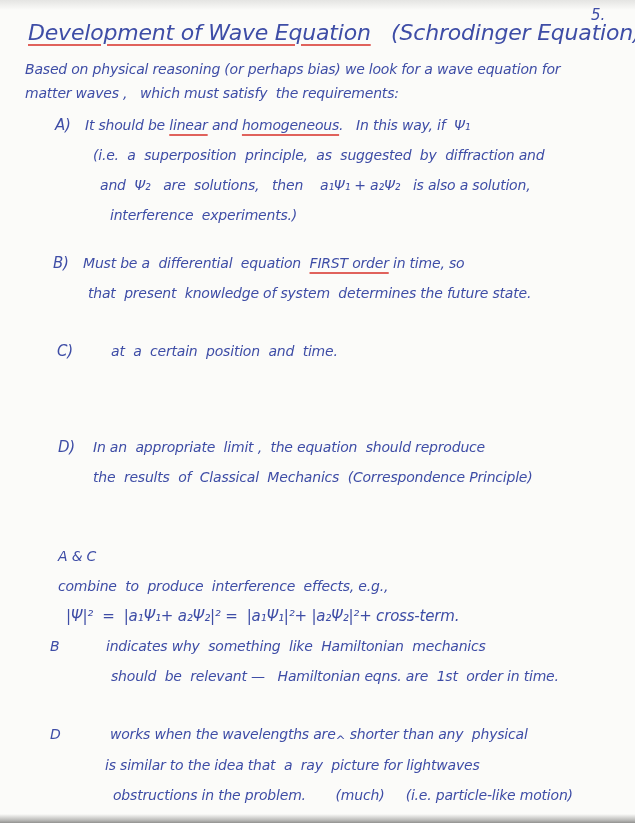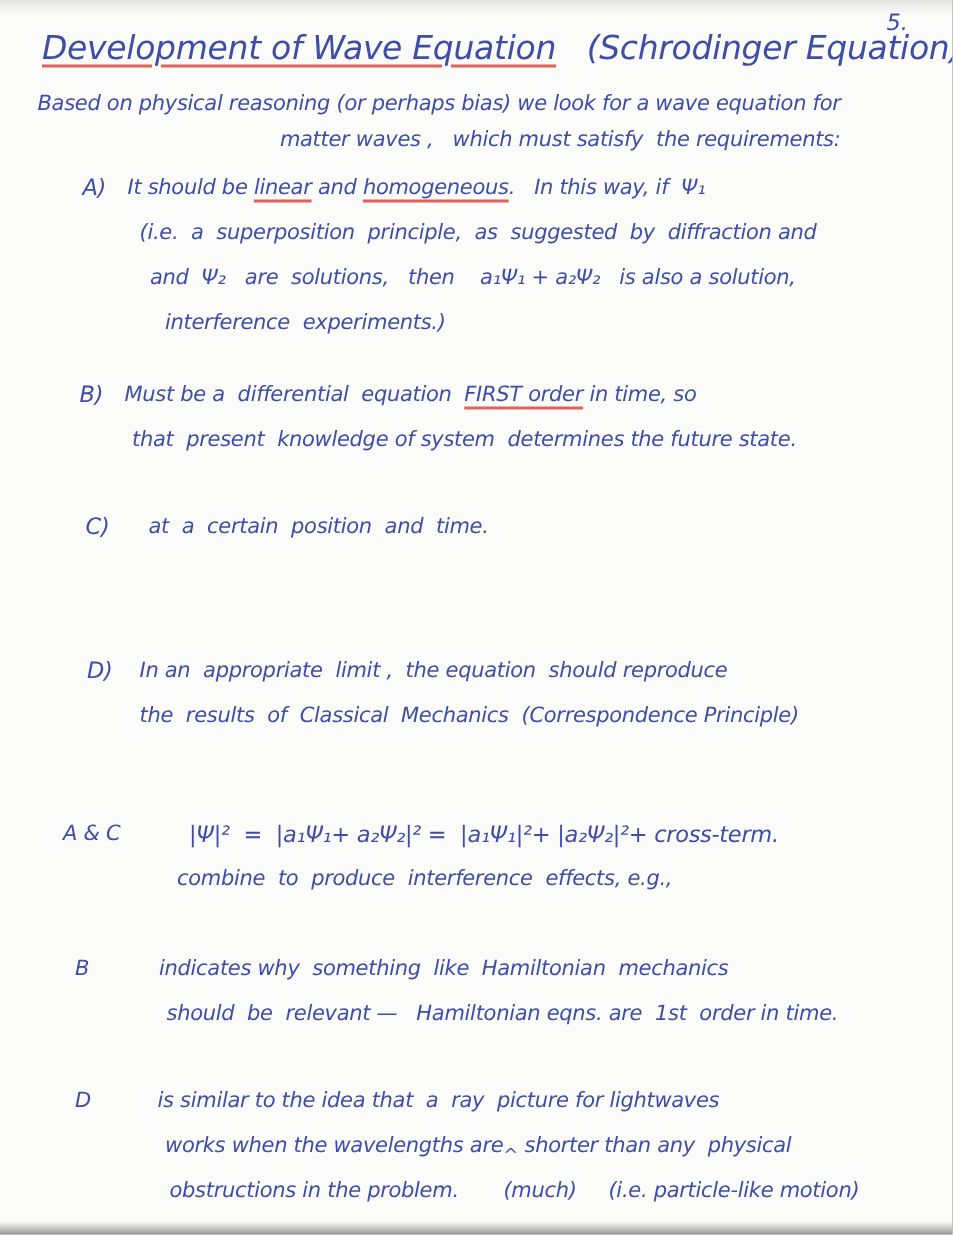--- a/index.html
+++ b/index.html
@@ -26,40 +26,40 @@
     position:absolute;top:6px;right:30px;
     font-size:15px;
   }
   .line{white-space:pre;line-height:30px;}
   .title{
     position:absolute;top:20px;left:28px;
     font-size:22px;white-space:pre;
   }
   .title .u-red{text-decoration-thickness:2.2px;}
   .intro{position:absolute;top:57px;left:25px;}
-  .intro .line{line-height:24px;text-align:right;}
+  .intro .line{line-height:24px;}
   .req,.note{position:absolute;display:flex;align-items:flex-start;}
   .req-label,.note-label{flex:0 0 auto;line-height:30px;}
   .req .req-label{width:30px;font-size:15px;}
   .u-red{
     text-decoration:underline;
     text-decoration-color:#e0625c;
     text-decoration-thickness:2px;
     text-underline-offset:4px;
   }
   .caret{display:inline-block;transform:translateY(6px);font-size:12px;}
   .ind5{margin-left:5px;}  .ind8{margin-left:8px;}
-  .ind10{margin-left:12px;}.ind15{margin-left:15px;}
+  .ind10{margin-left:24px;}.ind15{margin-left:15px;}
   .ind25{margin-left:25px;font-style:italic;}
   
   #req-a{top:110px;left:55px;}
   #req-b{top:248px;left:53px;}
   #req-c{top:336px;left:57px;}
   #req-d{top:432px;left:58px;}
-  #note-ac{top:541px;left:42px;}
+  #note-ac{top:541px;left:58px;flex-direction:column;}
   #note-ac .note-label{width:76px;}
   #note-ac .eq{font-size:15px;}
   #note-b{top:631px;left:50px;}
   #note-b .note-label{width:56px;}
   #note-d{top:719px;left:50px;}
   #note-d .note-label{width:55px;}
 </style>
 </head>
 <body>
 
@@ -103,36 +103,36 @@
     <div class="req-label">D)</div>
     <div class="req-lines">
       <div class="line ind5"><span>In an  appropriate  limit ,  the equation  should reproduce</span></div>
       <div class="line ind5"><span>the  results  of  Classical  Mechanics  (Correspondence Principle)</span></div>
     </div>
   </div>
 
   <div class="note" id="note-ac">
     <div class="note-label">A &amp; C</div>
     <div class="note-lines">
+      <div class="line"><span>combine  to  produce  interference  effects, e.g.,</span></div>
       <div class="line eq ind8"><span>|Ψ|²  =  |a₁Ψ₁+ a₂Ψ₂|² =  |a₁Ψ₁|²+ |a₂Ψ₂|²+ cross-term.</span></div>
-      <div class="line"><span>combine  to  produce  interference  effects, e.g.,</span></div>
     </div>
   </div>
 
   <div class="note" id="note-b">
     <div class="note-label">B</div>
     <div class="note-lines">
       <div class="line"><span>indicates why  something  like  Hamiltonian  mechanics</span></div>
       <div class="line ind5"><span>should  be  relevant —   Hamiltonian eqns. are  1st  order in time.</span></div>
     </div>
   </div>
 
   <div class="note" id="note-d">
     <div class="note-label">D</div>
     <div class="note-lines">
+      <div class="line ind5"><span>works when the wavelengths are</span><span class="caret">^</span><span> shorter than any  physical</span></div>
       <div class="line"><span>is similar to the idea that  a  ray  picture for lightwaves</span></div>
-      <div class="line ind5"><span>works when the wavelengths are</span><span class="caret">^</span><span> shorter than any  physical</span></div>
       <div class="line ind8"><span>obstructions in the problem.       (much)     (i.e. particle-like motion)</span></div>
     </div>
   </div>
 
   <div class="scan-edge"></div>
 </div>
 
 </body></html>

